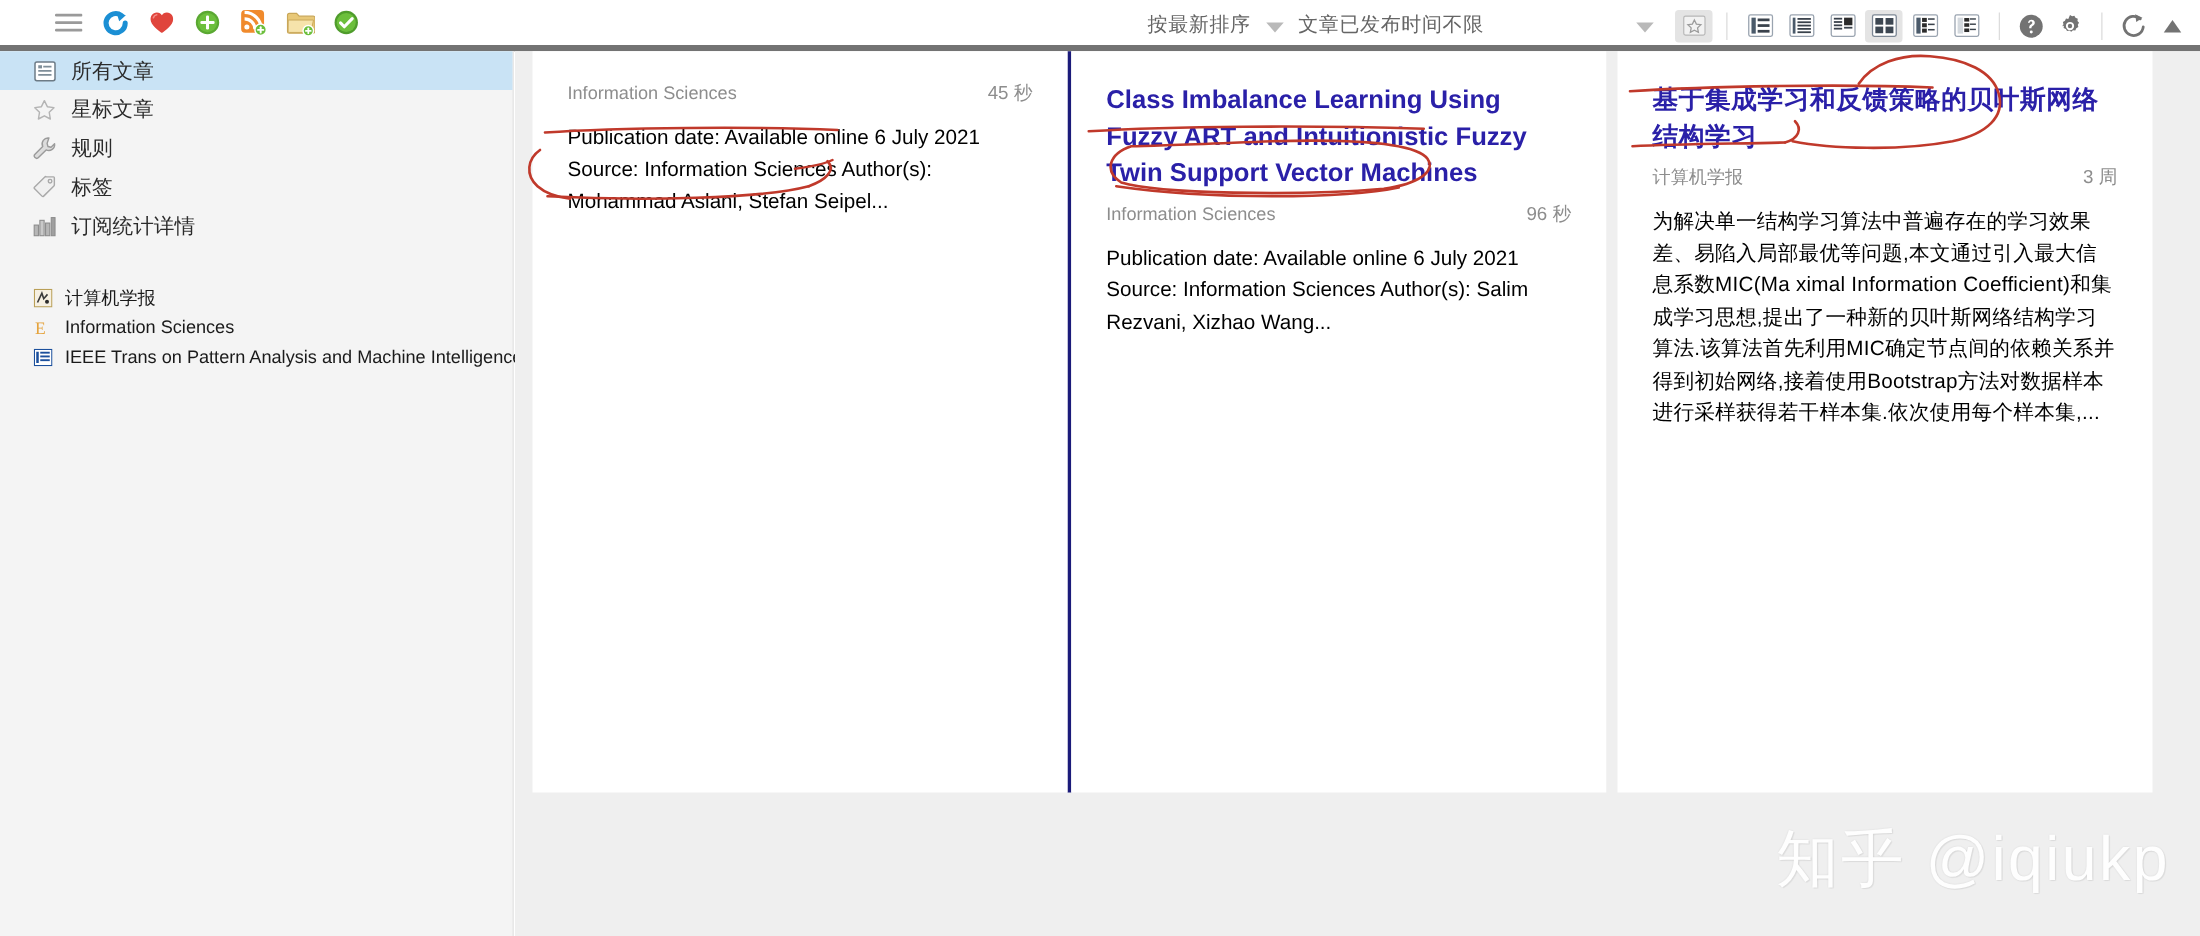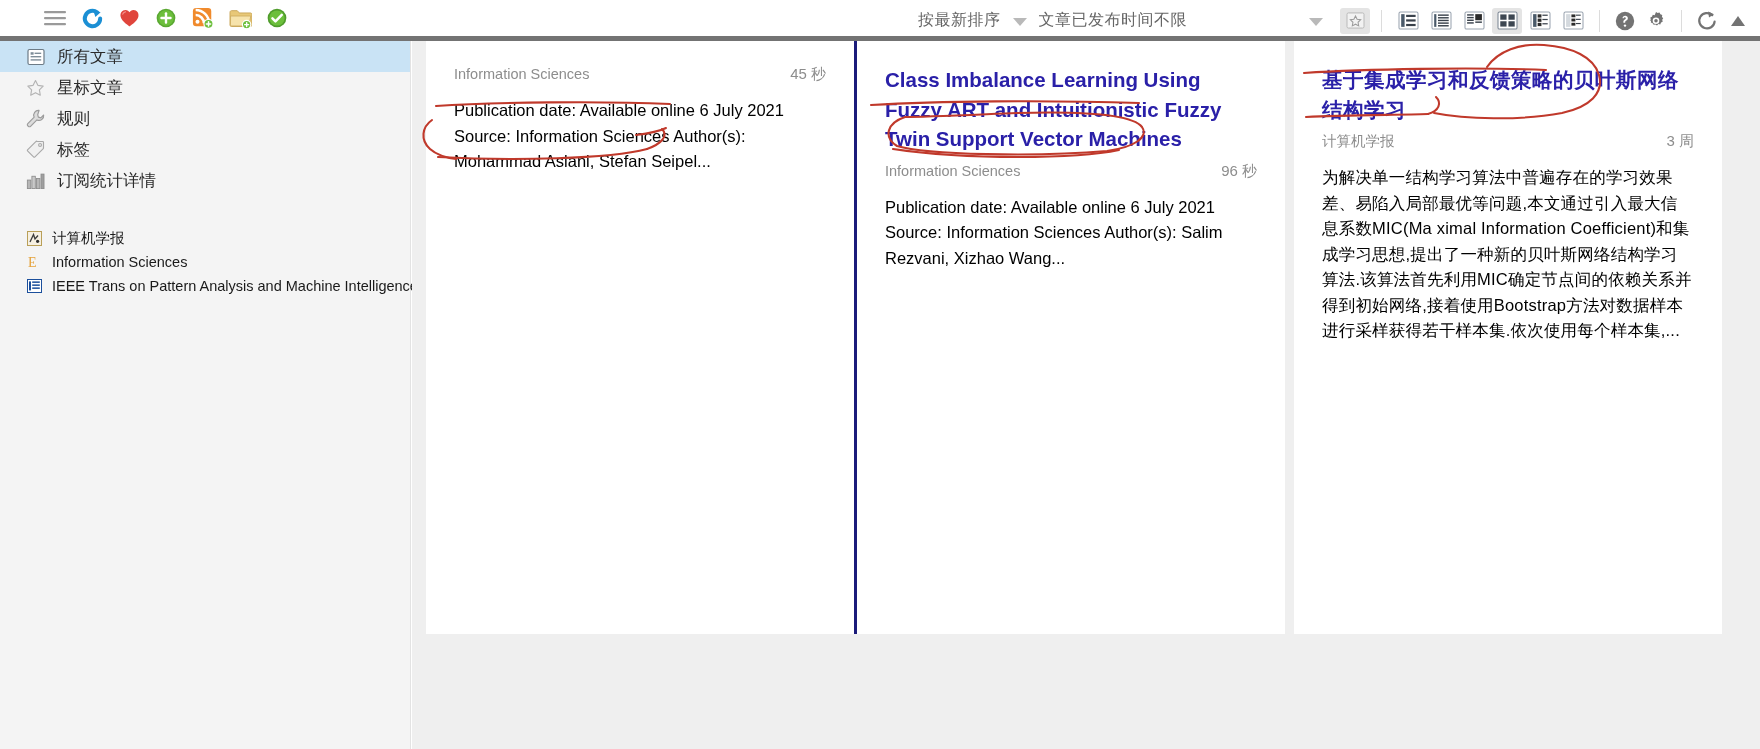--- a/index.html
+++ b/index.html
@@ -560,15 +560,16 @@
         <svg class="annot" style="left:0px; top:-10px;" width="360" height="120" viewBox="0 0 360 120">
           <path d="M10 42 C70 38, 180 36, 252 39" fill="none" stroke="#c0392b" stroke-width="2.1" stroke-linecap="round"></path>
           <path d="M193 36 C204 20, 226 12, 250 14 C278 16, 300 26, 305 44 C310 62, 296 76, 268 82 C226 90, 170 88, 140 82" fill="none" stroke="#c0392b" stroke-width="2.1" stroke-linecap="round"></path>
           <path d="M12 86 C50 84, 100 84, 134 83" fill="none" stroke="#c0392b" stroke-width="2.1" stroke-linecap="round"></path>
           <path d="M134 83 C145 80, 148 72, 142 66" fill="none" stroke="#c0392b" stroke-width="2.1" stroke-linecap="round"></path>
         </svg>
       </div>
 
     </div>
 
+    <div class="watermark">知乎 @iqiukp</div>
   </div>
 
 </div>
 
 </body></html>

